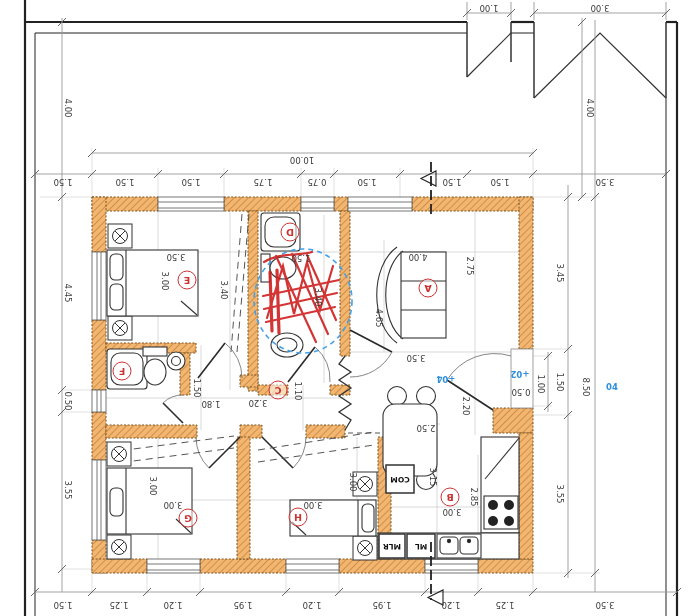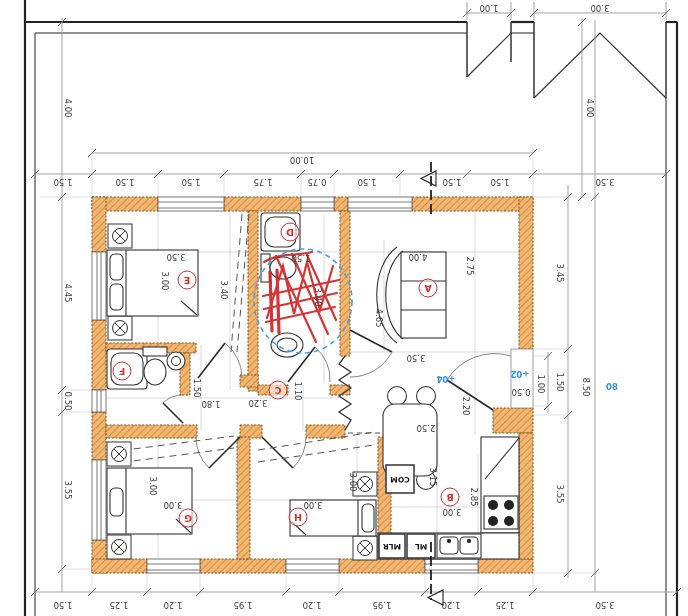--- a/index.html
+++ b/index.html
@@ -355,21 +355,21 @@
     <path d="M264,262 C280,252 300,256 312,252"></path>
   </g>
 </svg>
 
 <span class="dm r180" style="left:489px;top:8px">1.00</span>
 <span class="dm r180" style="left:600px;top:8px">3.00</span>
 <span class="dm v90" style="left:68px;top:108px">4.00</span>
 <span class="dm v90" style="left:590px;top:108px">4.00</span>
 <span class="dm r180" style="left:302px;top:160px">10.00</span>
 <span class="dm v90" style="left:586px;top:387px">8.50</span>
-<span class="dm plain blue" style="left:612px;top:387px">08</span>
+<span class="dm plain blue" style="left:612px;top:387px">04</span>
 
 <span class="dm r180" style="left:63px;top:182px">1.50</span>
 <span class="dm r180" style="left:125px;top:182px">1.50</span>
 <span class="dm r180" style="left:191px;top:182px">1.50</span>
 <span class="dm r180" style="left:263px;top:182px">1.75</span>
 <span class="dm r180" style="left:317px;top:182px">0.75</span>
 <span class="dm r180" style="left:367px;top:182px">1.50</span>
 <span class="dm r180" style="left:452px;top:182px">1.50</span>
 <span class="dm r180" style="left:500px;top:182px">1.50</span>
 <span class="dm r180" style="left:605px;top:182px">3.50</span>

